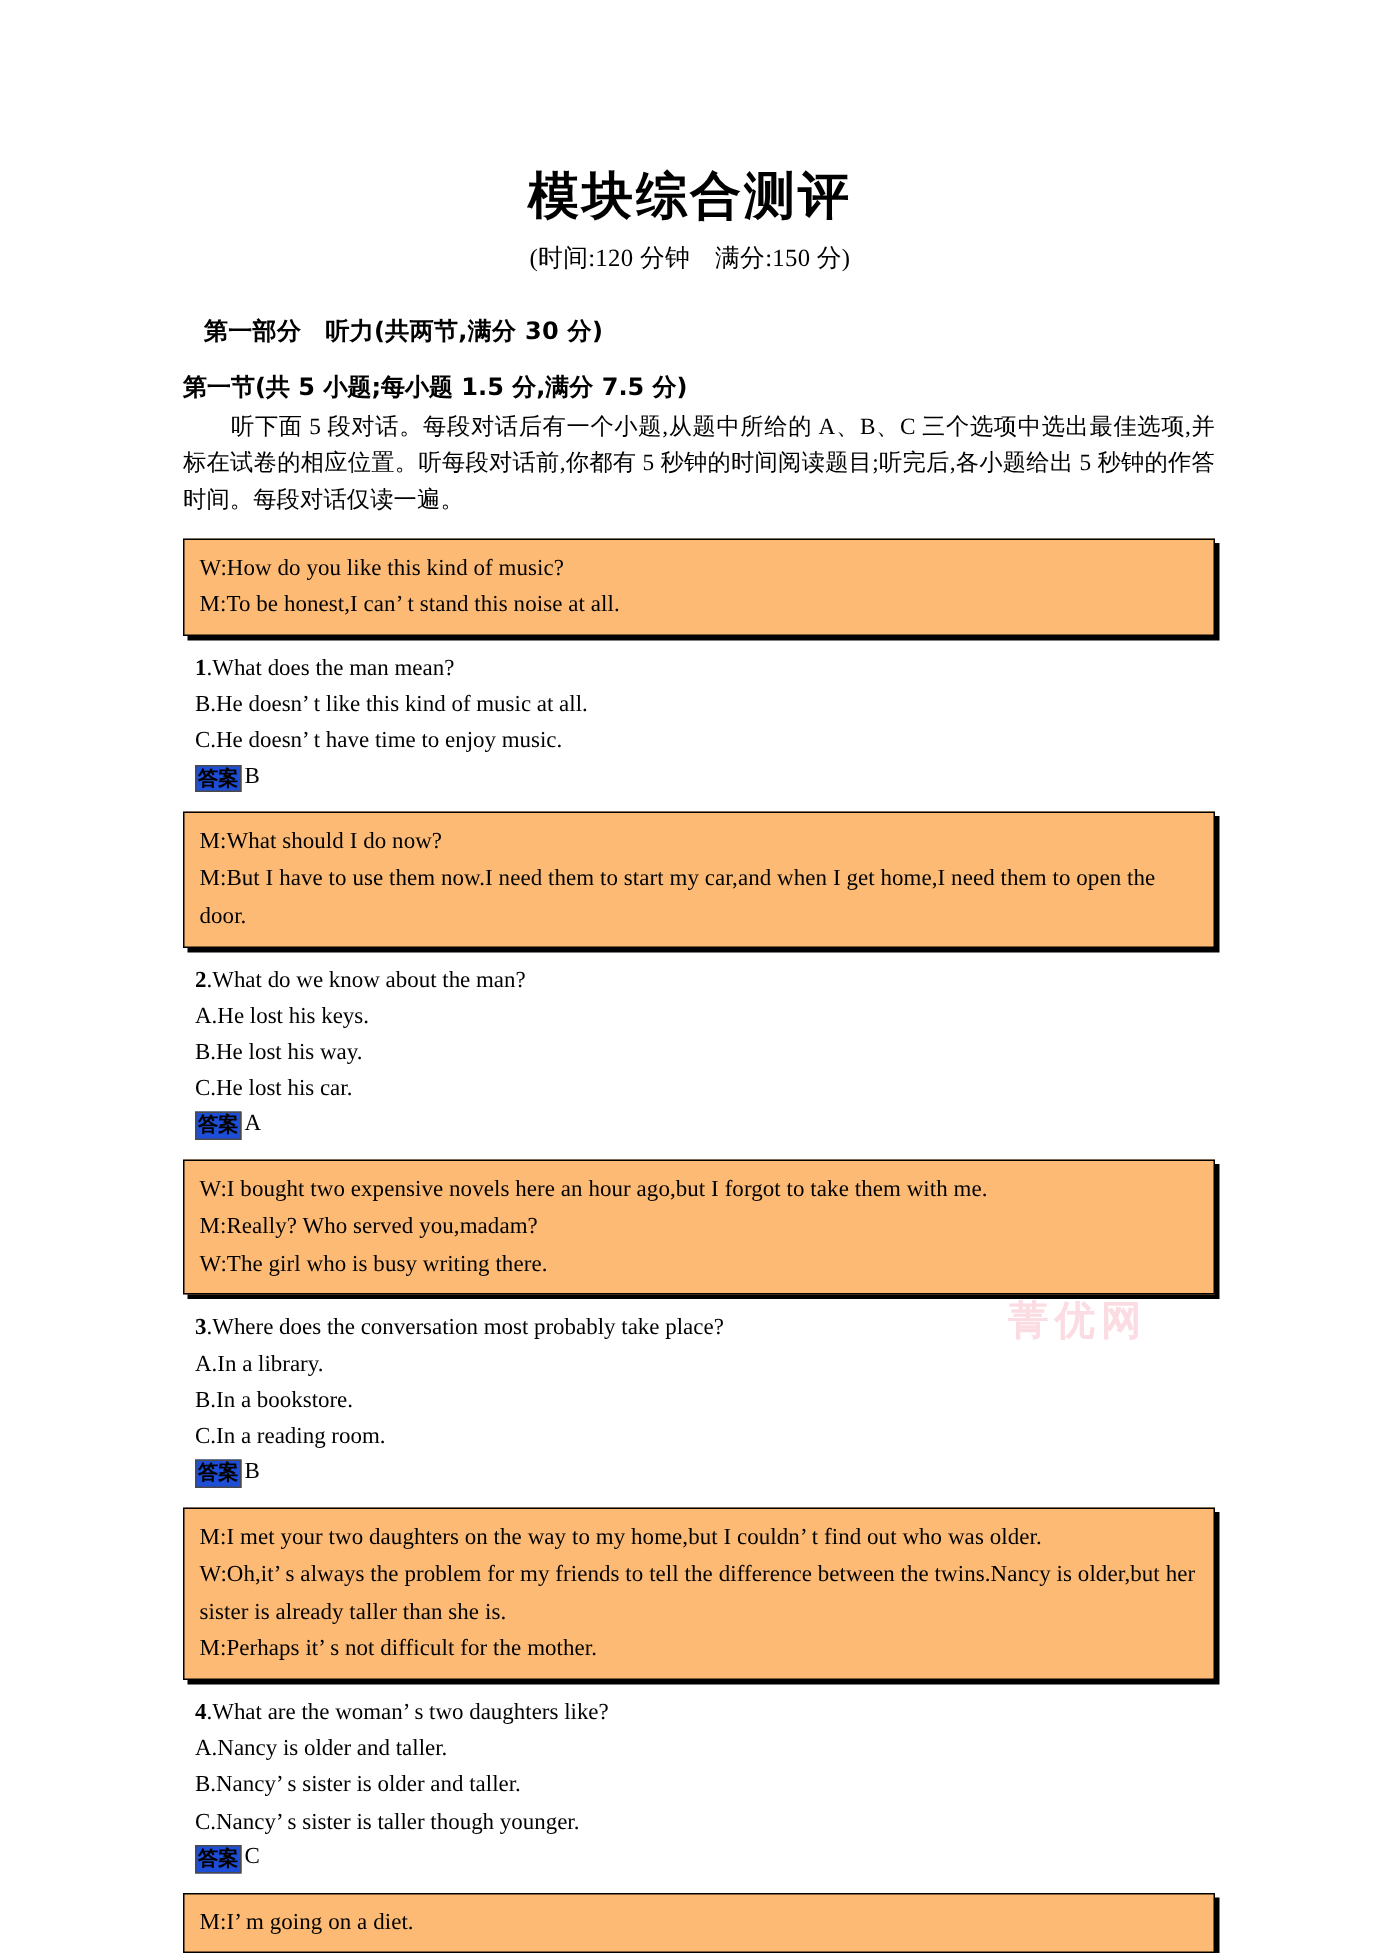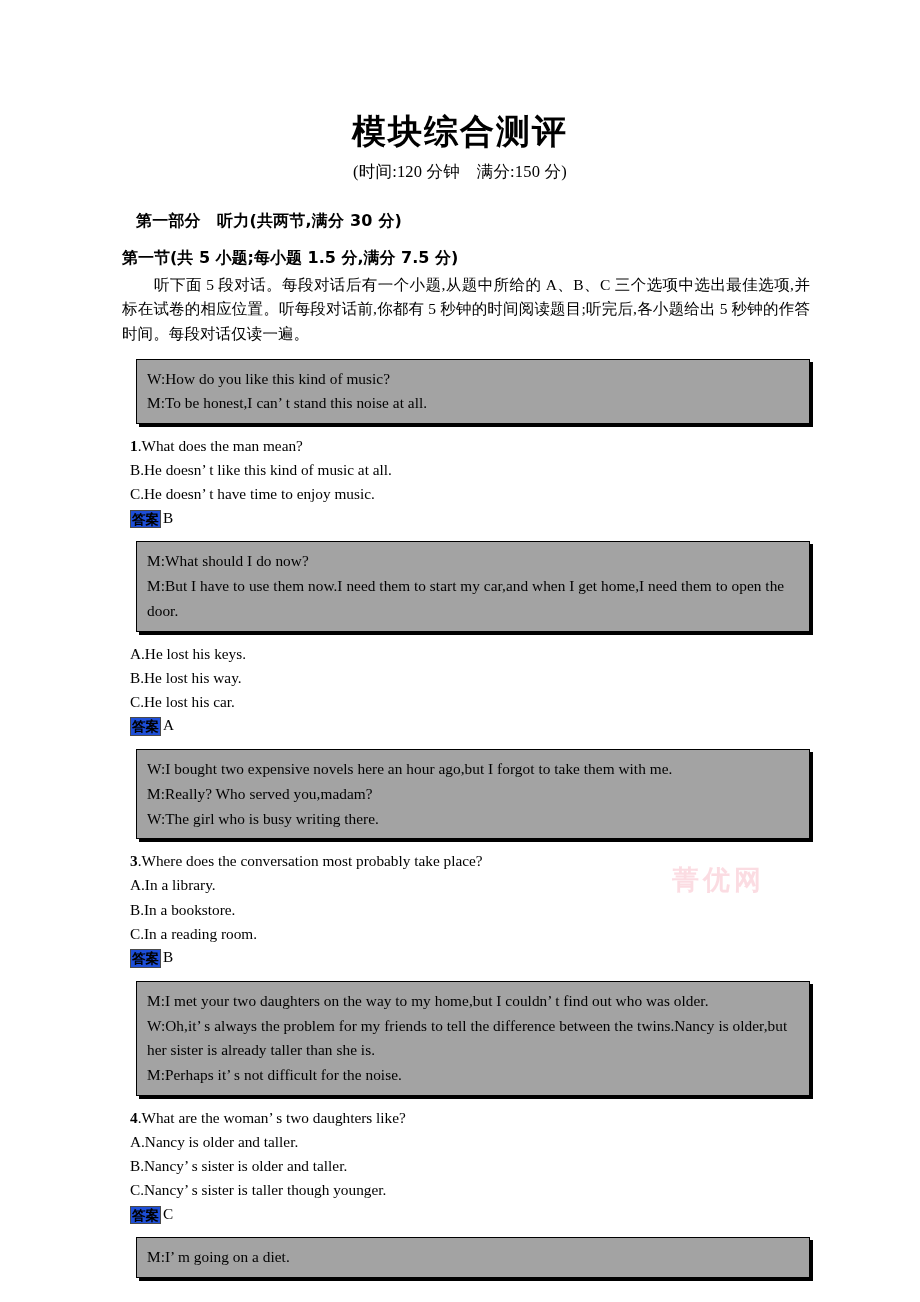--- a/index.html
+++ b/index.html
@@ -87,22 +87,22 @@
     margin: 4px 0 0 0;
     text-indent: 32px;
     text-align: justify;
     letter-spacing: 0.1px;
   }
 
   
   .dialogue-box {
     border: 1.6px solid #000000;
     box-shadow: 3px 3px 0 0 #000000;
-    background: #a3a3a3;
-    margin: 13px 0 0 14px;
+    background: #fdba74;
+    margin: 13px 0 0 0;
     padding: 7px 9px 7px 10px;
     box-sizing: border-box;
   }
   .dialogue-line {
     font-size: 15.3px;
     line-height: 1.62;
     margin: 0;
     letter-spacing: 0.05px;
   }
 
@@ -180,20 +180,21 @@
       <p class="q-option">B.He doesn’ t like this kind of music at all.</p>
       <p class="q-option">C.He doesn’ t have time to enjoy music.</p>
       <p class="answer-row"><span class="answer-badge">答案</span><span class="answer-letter">B</span></p>
     </div>
 
     <div class="dialogue-box">
       <p class="dialogue-line">M:What should I do now?</p>
       <p class="dialogue-line">M:But I have to use them now.I need them to start my car,and when I get home,I need them to open the door.</p>
     </div>
     <div class="question-block">
+      <p class="q-stem"><span class="q-num">2</span><span>.What do we know about the man?</span></p>
       <p class="q-option">A.He lost his keys.</p>
       <p class="q-option">B.He lost his way.</p>
       <p class="q-option">C.He lost his car.</p>
       <p class="answer-row"><span class="answer-badge">答案</span><span class="answer-letter">A</span></p>
     </div>
 
     <div class="dialogue-box">
       <p class="dialogue-line">W:I bought two expensive novels here an hour ago,but I forgot to take them with me.</p>
       <p class="dialogue-line">M:Really? Who served you,madam?</p>
       <p class="dialogue-line">W:The girl who is busy writing there.</p>
@@ -202,21 +203,21 @@
       <p class="q-stem"><span class="q-num">3</span><span>.Where does the conversation most probably take place?</span></p>
       <p class="q-option">A.In a library.</p>
       <p class="q-option">B.In a bookstore.</p>
       <p class="q-option">C.In a reading room.</p>
       <p class="answer-row"><span class="answer-badge">答案</span><span class="answer-letter">B</span></p>
     </div>
 
     <div class="dialogue-box">
       <p class="dialogue-line">M:I met your two daughters on the way to my home,but I couldn’ t find out who was older.</p>
       <p class="dialogue-line">W:Oh,it’ s always the problem for my friends to tell the difference between the twins.Nancy is older,but her sister is already taller than she is.</p>
-      <p class="dialogue-line">M:Perhaps it’ s not difficult for the noise.</p>
+      <p class="dialogue-line">M:Perhaps it’ s not difficult for the mother.</p>
     </div>
     <div class="question-block">
       <p class="q-stem"><span class="q-num">4</span><span>.What are the woman’ s two daughters like?</span></p>
       <p class="q-option">A.Nancy is older and taller.</p>
       <p class="q-option">B.Nancy’ s sister is older and taller.</p>
       <p class="q-option">C.Nancy’ s sister is taller though younger.</p>
       <p class="answer-row"><span class="answer-badge">答案</span><span class="answer-letter">C</span></p>
     </div>
 
     <div class="dialogue-box">

